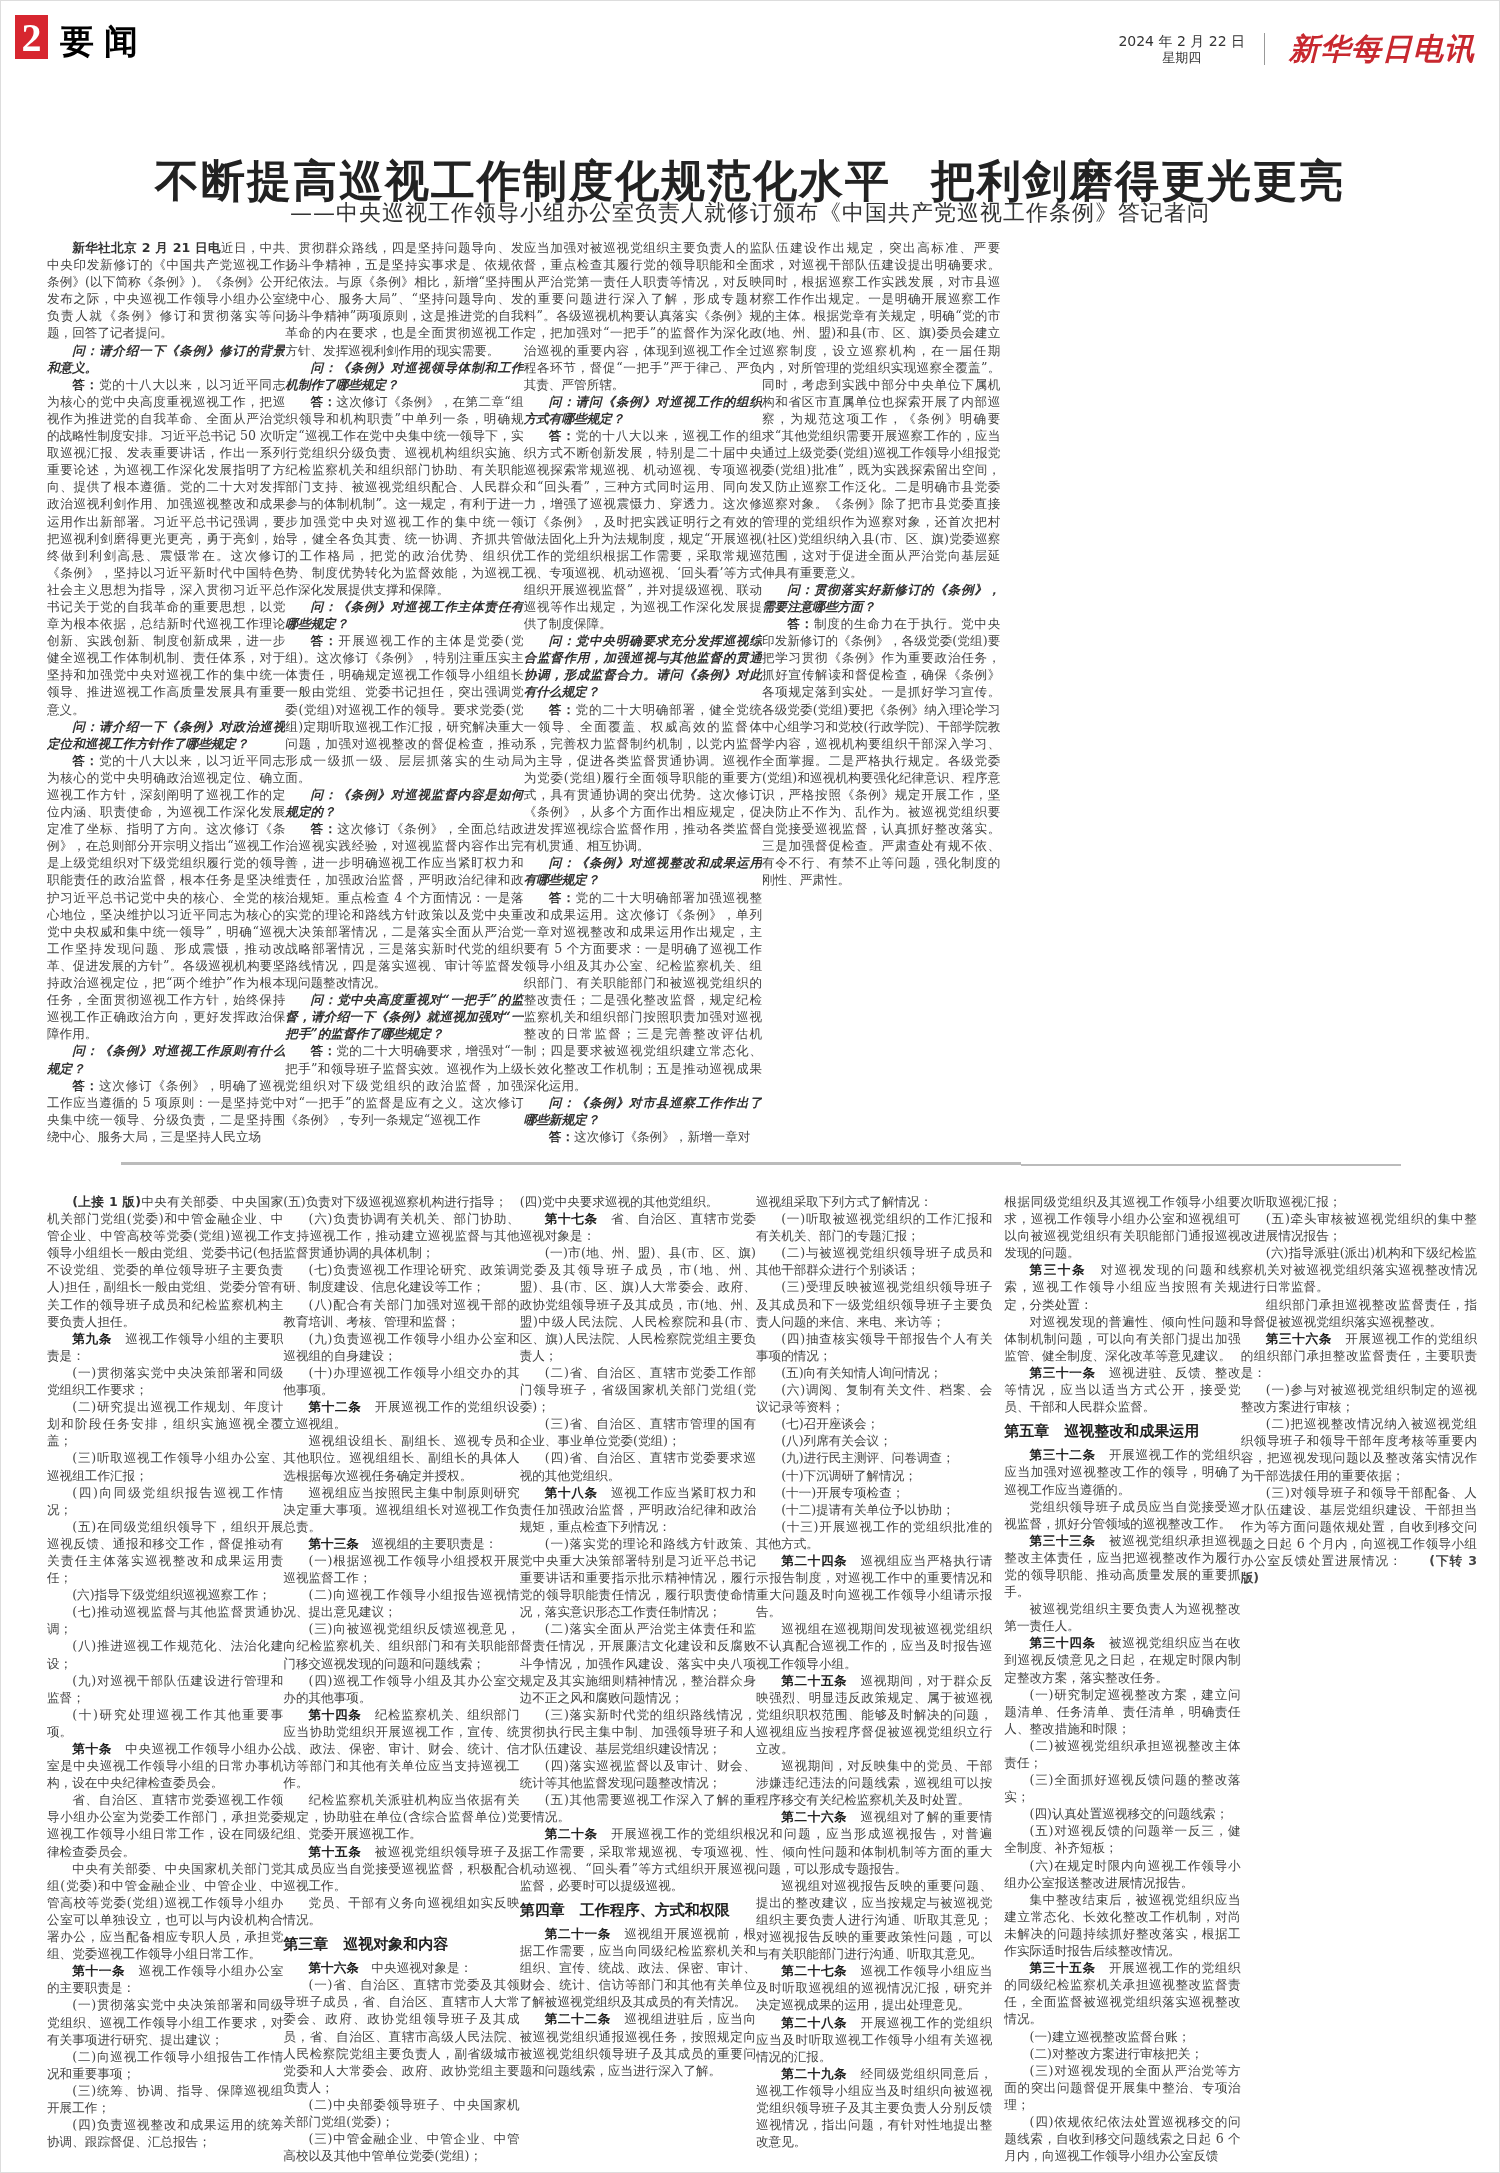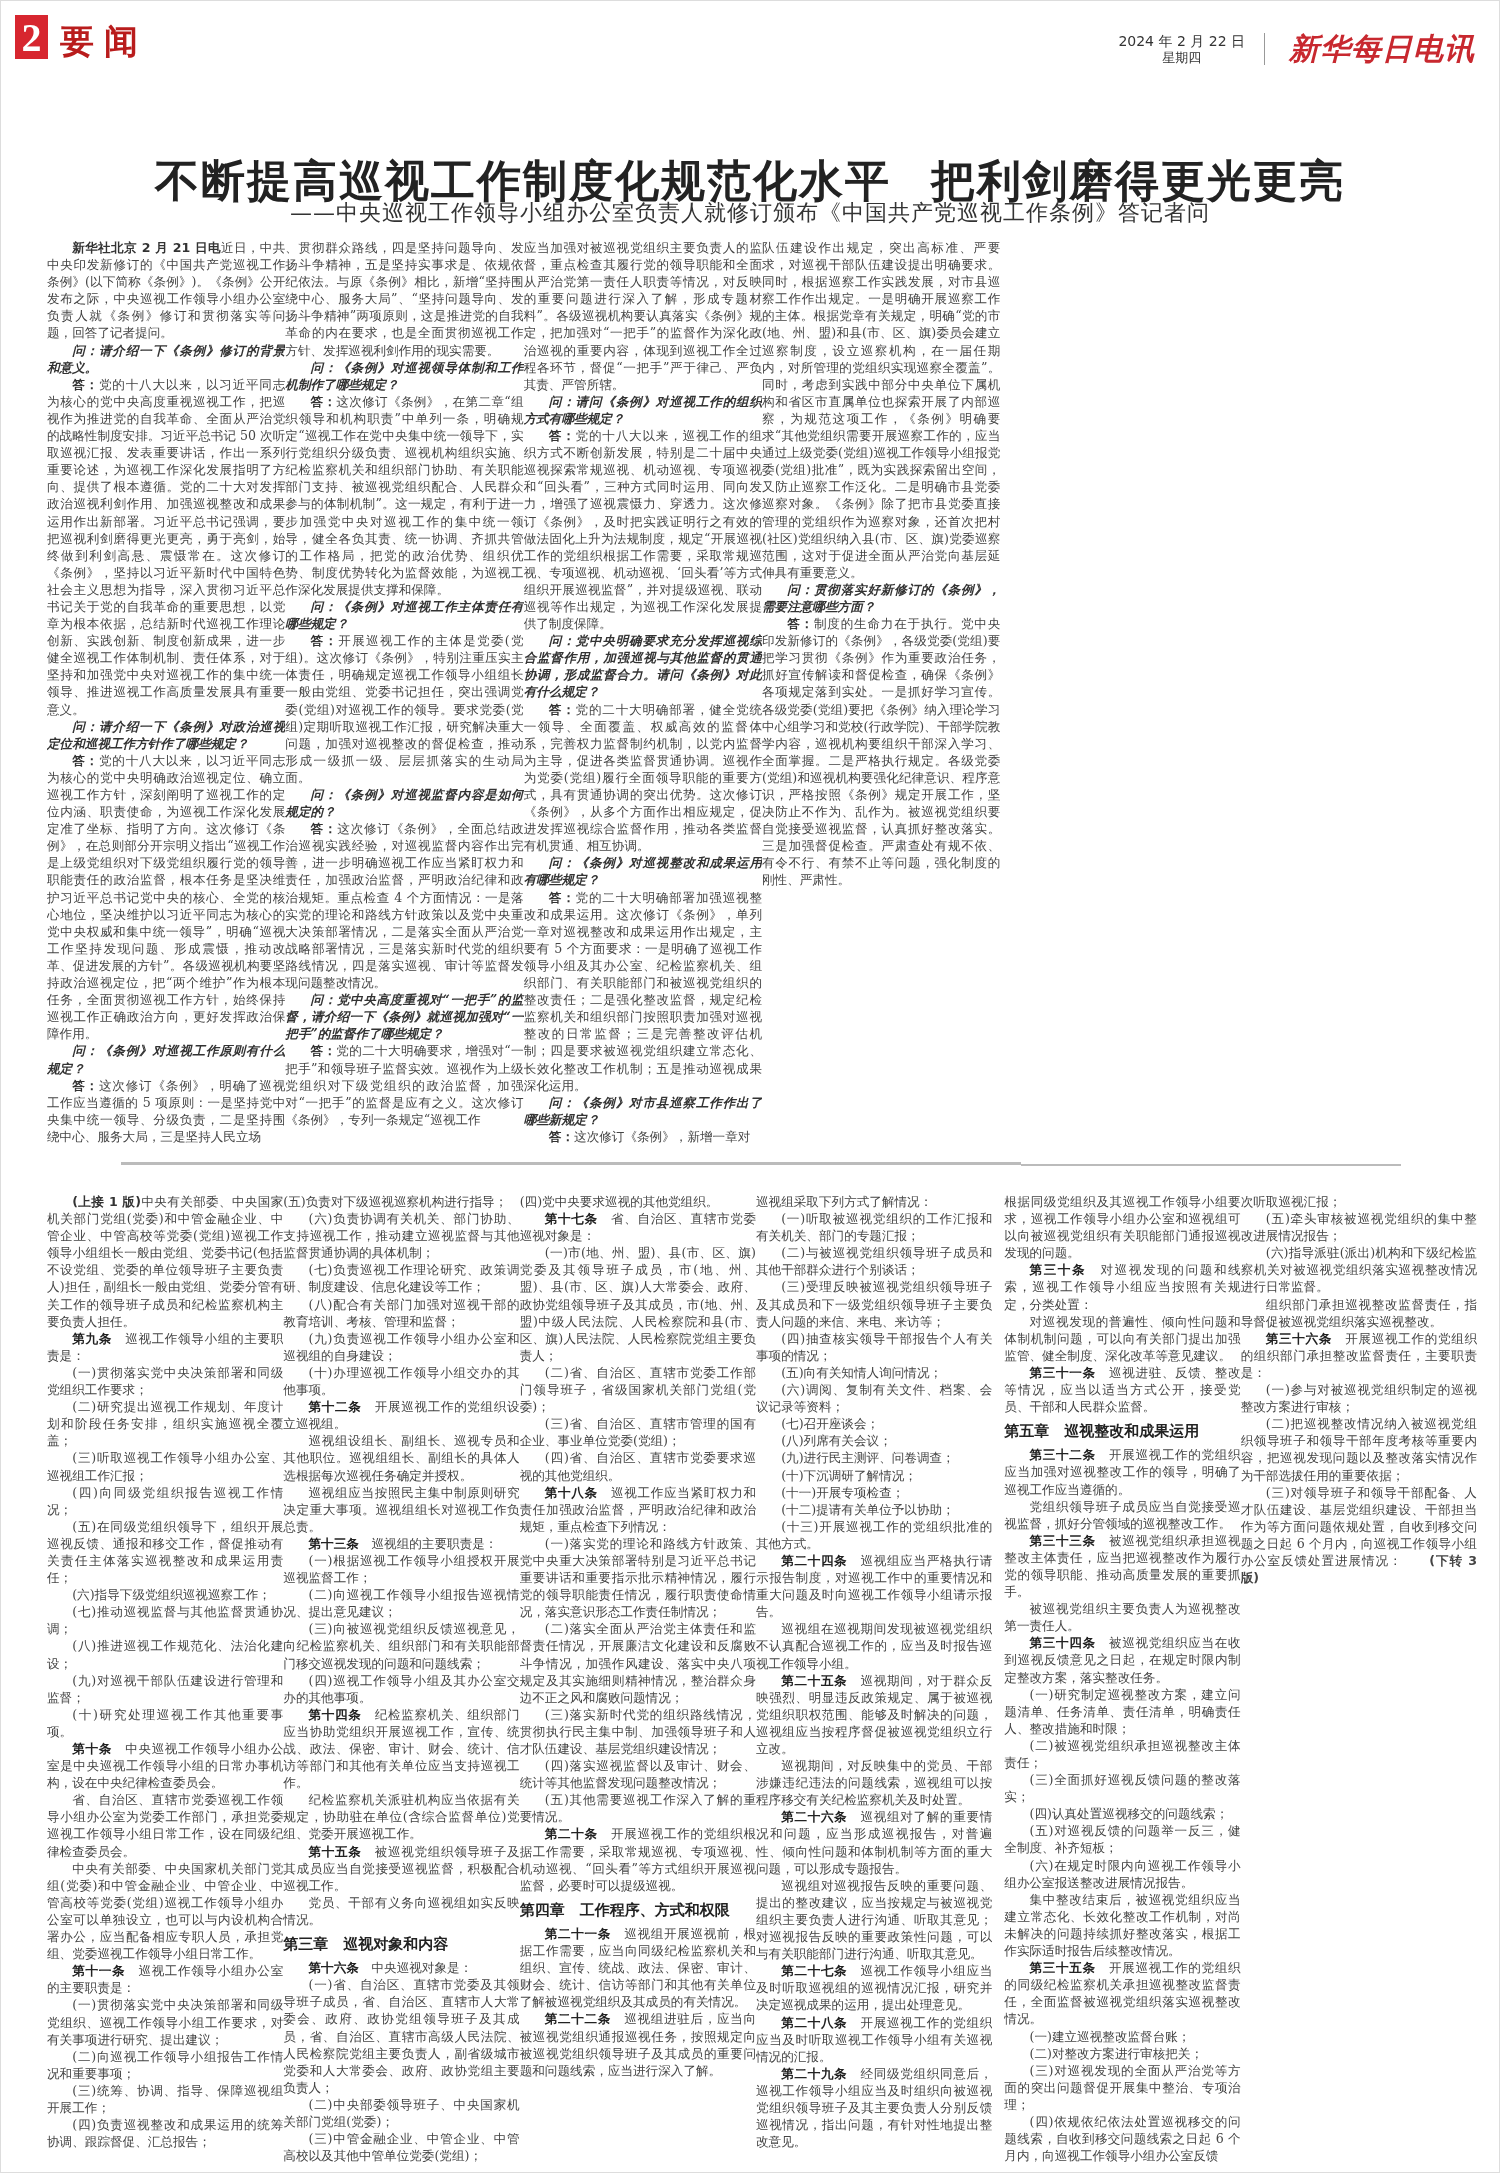--- a/index.html
+++ b/index.html
@@ -1,20 +1,20 @@
 <!DOCTYPE html>
 <html><head>
 <meta charset="utf-8">
 <style>
   html, body { margin:0; padding:0; background:#fff; }
   body { width:1500px; height:2173px; overflow:hidden; position:relative; font-family:"DejaVu Serif","Liberation Serif",serif; color:#3a3a3a; }
   .page { position:absolute; left:0; top:0; width:1500px; height:2173px; border:1px solid #ddd; box-sizing:border-box; }
   .masthead { position:absolute; left:14px; top:14px; right:14px; height:44px; }
   .page-num { position:absolute; left:0; top:0; width:33px; height:44px; background:#d7262f; color:#fff; font-family:"Liberation Serif","DejaVu Serif",serif; font-weight:bold; font-size:40px; line-height:46px; text-align:center; }
-  .section-name { position:absolute; left:45px; top:4px; color:#b91c1c; font-weight:bold; font-size:34px; letter-spacing:10px; font-family:"DejaVu Serif",serif; }
+  .section-name { position:absolute; left:45px; top:4px; color:#000000; font-weight:bold; font-size:34px; letter-spacing:10px; font-family:"DejaVu Serif",serif; }
   .date-block { position:absolute; right:240px; top:17px; text-align:right; font-family:"DejaVu Sans","Liberation Sans",sans-serif; color:#333; }
   .date-line { font-size:14px; line-height:18px; }
   .weekday { font-size:13px; line-height:16px;text-align:center; }
   .v-sep { position:absolute; right:220px; top:18px; width:1px; height:32px; background:#999; }
   .brand { position:absolute; right:10px; top:14px; color:#c8282f; font-size:30px; font-weight:bold; font-family:"DejaVu Serif",serif; font-style:italic; letter-spacing:1px; }
   .headline { position:absolute; left:30px; right:30px; top:122px; text-align:center; font-family:"DejaVu Sans","Liberation Sans",sans-serif; font-weight:bold; font-size:44px; color:#222; letter-spacing:2px; white-space:nowrap; }
   .headline .gap { display:inline-block; width:40px; }
   .subhead { position:absolute; left:0; right:0; top:197px; text-align:center; font-family:"DejaVu Sans",sans-serif; font-size:22px; color:#333; letter-spacing:1px; }
 
   .cols { position:absolute; left:46px; width:1430px; display:flex; }

